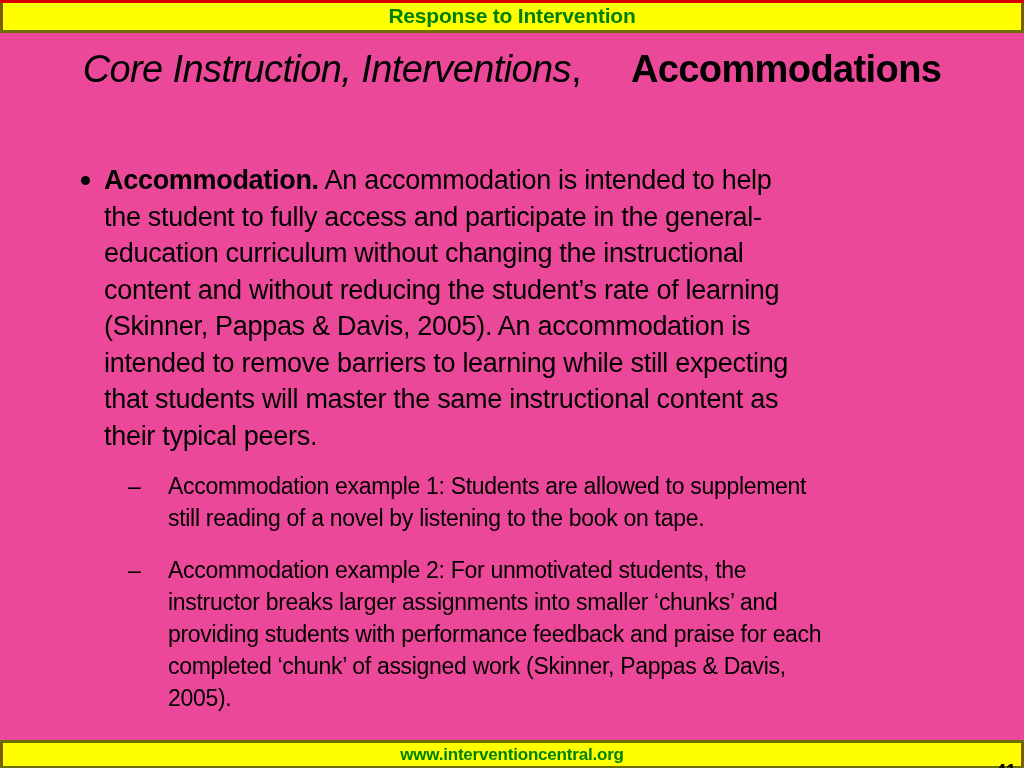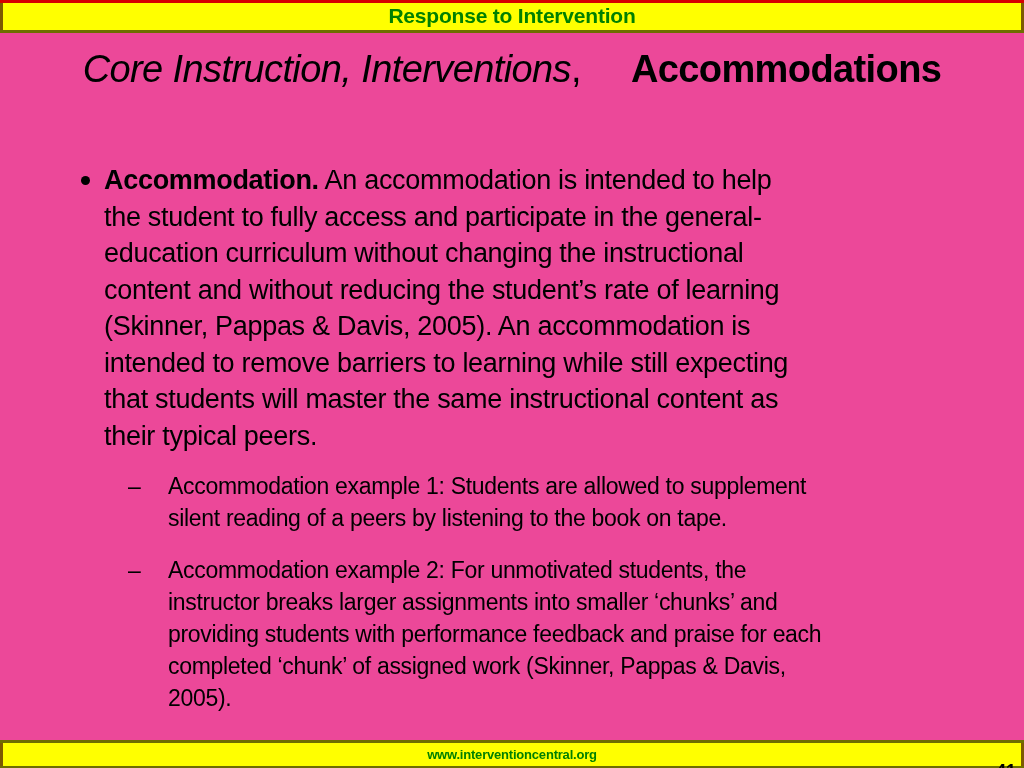--- a/index.html
+++ b/index.html
@@ -52,21 +52,21 @@
   .sub-item.second{margin-top:20px;}
   
   .bottom-bar{
     position:absolute;bottom:0;left:0;width:100%;height:23px;
     background:#ffff00;border-top:3px solid #6e6e00;border-bottom:2px solid #6e6e00;
     display:flex;align-items:center;justify-content:center;
   }
   .bottom-bar .edge{position:absolute;top:0;width:3px;height:100%;background:#7c5a00;}
   .bottom-bar .edge.left{left:0;}
   .bottom-bar .edge.right{right:0;}
-  .footer-url{font-size:13px;font-weight:bold;color:#008000;letter-spacing:-0.2px;}
+  .footer-url{font-size:17px;font-weight:bold;color:#008000;letter-spacing:-0.2px;}
   .page-number{
     position:absolute;right:8px;top:18px;
     font-size:18px;font-weight:bold;color:#000;
   }
 </style>
 </head>
 <body>
 
 <div class="slide">
 
@@ -94,21 +94,21 @@
 content and without reducing the student’s rate of learning
 (Skinner, Pappas &amp; Davis, 2005). An accommodation is
 intended to remove barriers to learning while still expecting
 that students will master the same instructional content as
 their typical peers.</span></span>
     </div>
 
     <div class="sub-item first">
       <span class="dash">–</span>
       <span class="pre">Accommodation example 1: Students are allowed to supplement
-silent reading of a peers by listening to the book on tape.</span>
+still reading of a novel by listening to the book on tape.</span>
     </div>
 
     <div class="sub-item second">
       <span class="dash">–</span>
       <span class="pre">Accommodation example 2:  For unmotivated students, the
 instructor breaks larger assignments into smaller ‘chunks’ and
 providing students with performance feedback and praise for each
 completed ‘chunk’ of assigned work (Skinner, Pappas &amp; Davis,
 2005).</span>
     </div>

